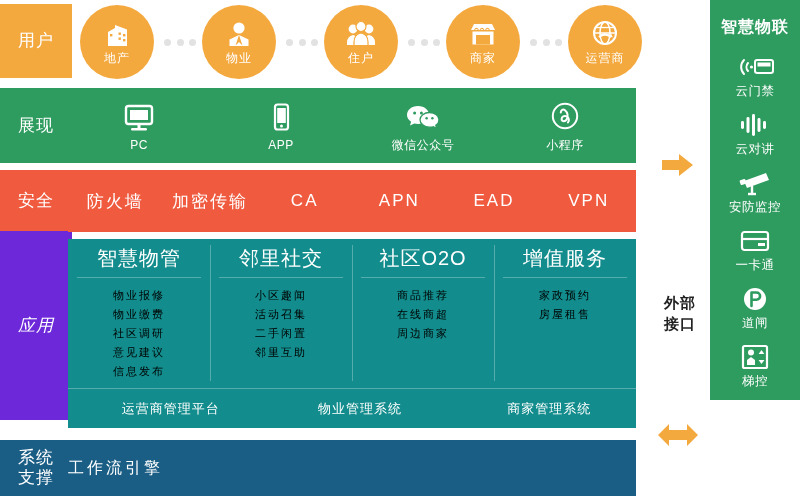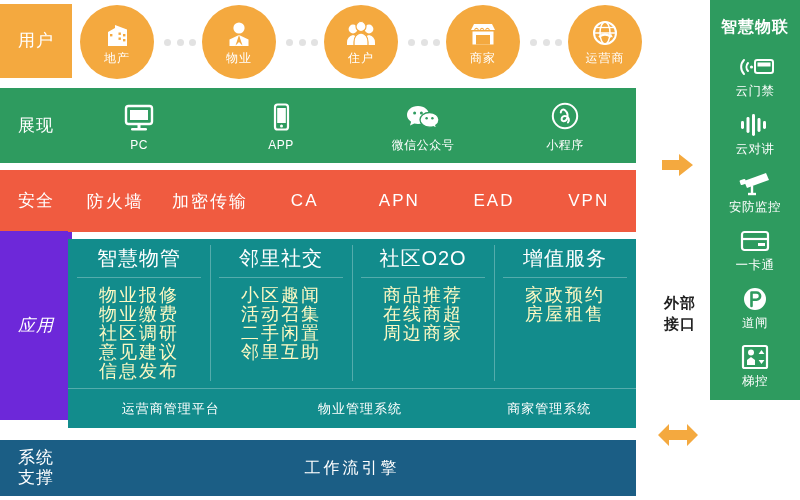--- a/index.html
+++ b/index.html
@@ -73,36 +73,36 @@
     background:rgba(255,255,255,.28);
   }
   .app-col .head{
     color:#ffffff;font-size:20px;letter-spacing:1px;
     height:38px;display:flex;align-items:center;justify-content:center;
     width:100%;box-sizing:border-box;
   }
   .app-col .hr{width:88%;height:1px;background:rgba(255,255,255,.28);}
   .app-col .items{padding-top:8px;text-align:center;}
   .app-col .items div{
-    color:#fef9c3;font-size:18px;letter-spacing:2px;line-height:19px;
+    color:#000000;font-size:11px;letter-spacing:2px;line-height:19px;
   }
   .app-foot{
     position:absolute;left:0;top:149px;width:568px;height:40px;
     display:flex;align-items:center;
     border-top:1px solid rgba(255,255,255,.28);
     box-sizing:border-box;
   }
   .app-foot div{flex:1;text-align:center;color:#ffffff;font-size:13px;letter-spacing:1px;padding-left:16px;}
 
   
   .band-blue{
     position:absolute;left:68px;top:440px;width:568px;height:56px;
     background:#1B5E85;display:flex;align-items:center;
   }
-  .band-blue div{flex:1;text-align:center;color:#ffffff;font-size:16px;letter-spacing:3px;}
+  .band-blue div{flex:1;text-align:left;color:#ffffff;font-size:16px;letter-spacing:3px;}
 
   
   .arrow-right{position:absolute;left:660px;top:152px;width:36px;height:26px;}
   .arrow-bi{position:absolute;left:656px;top:420px;width:44px;height:30px;}
   .ext-label{
     position:absolute;left:655px;top:292px;width:50px;
     color:#222222;font-size:15px;font-weight:bold;line-height:21px;
     text-align:center;letter-spacing:1px;
   }
 

